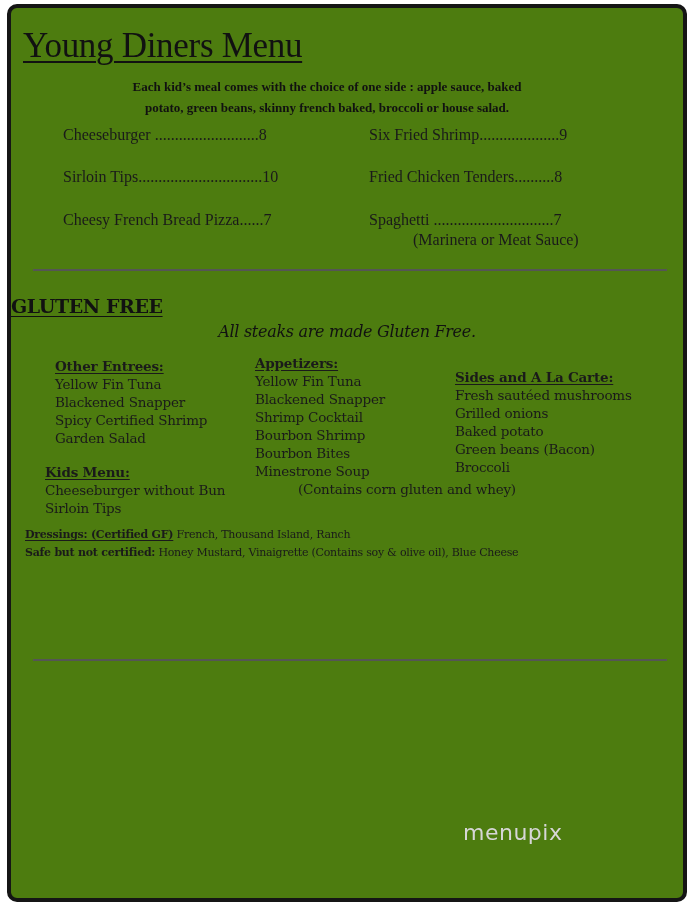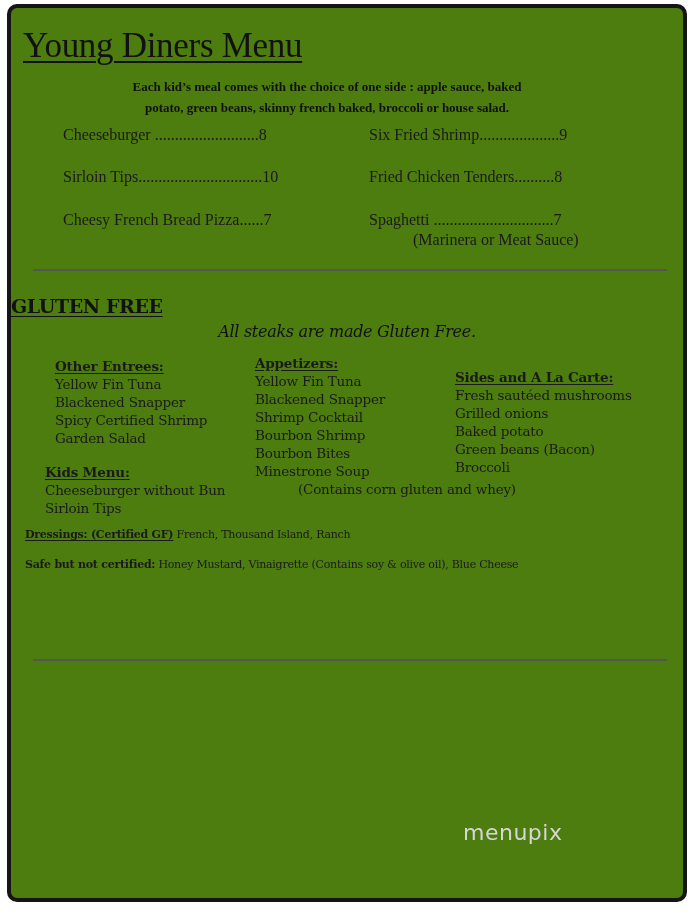--- a/index.html
+++ b/index.html
@@ -115,21 +115,21 @@
     <div>Fresh sautéed mushrooms</div>
     <div>Grilled onions</div>
     <div>Baked potato</div>
     <div>Green beans (Bacon)</div>
     <div>Broccoli</div>
   </div>
 
   <div class="abs line13" style="left:14px; top:518px;">
     <b class="ul">Dressings: (Certified GF)</b><span> French, Thousand Island, Ranch</span>
   </div>
-  <div class="abs line13" style="left:14px; top:548px;">
+  <div class="abs line13" style="left:14px; top:536px;">
     <b>Safe but not certified:</b><span> Honey Mustard, Vinaigrette (Contains soy &amp; olive oil), Blue Cheese</span>
   </div>
 
 
   <div class="rule" style="top:651px;"></div>
 
   <div class="abs watermark">menupix</div>
 </div>
 
 </body></html>

